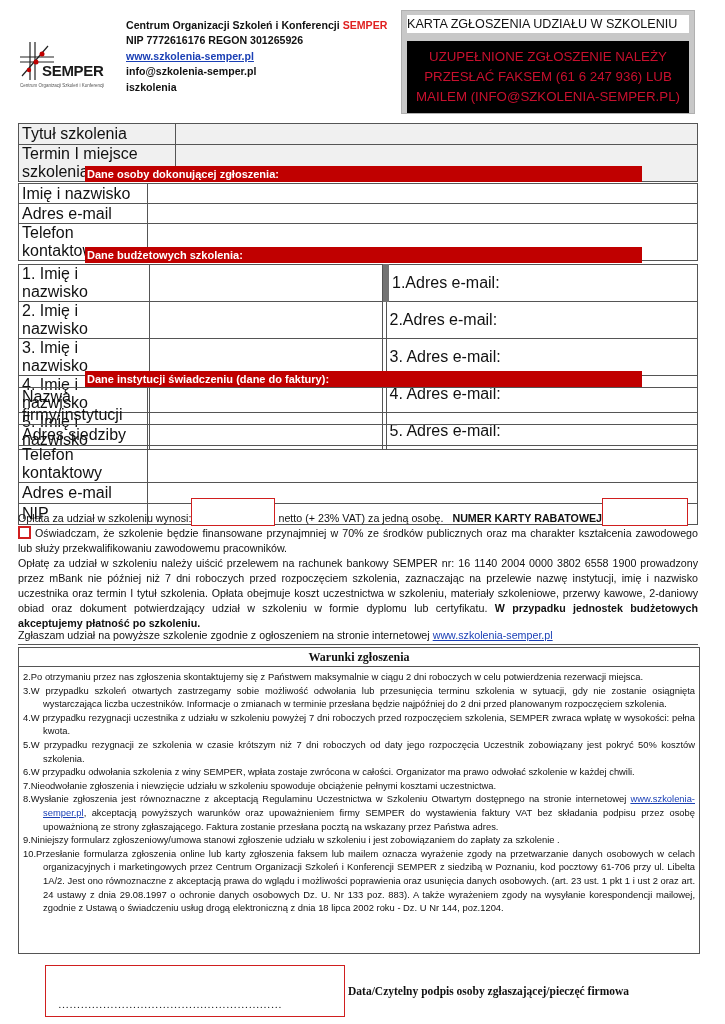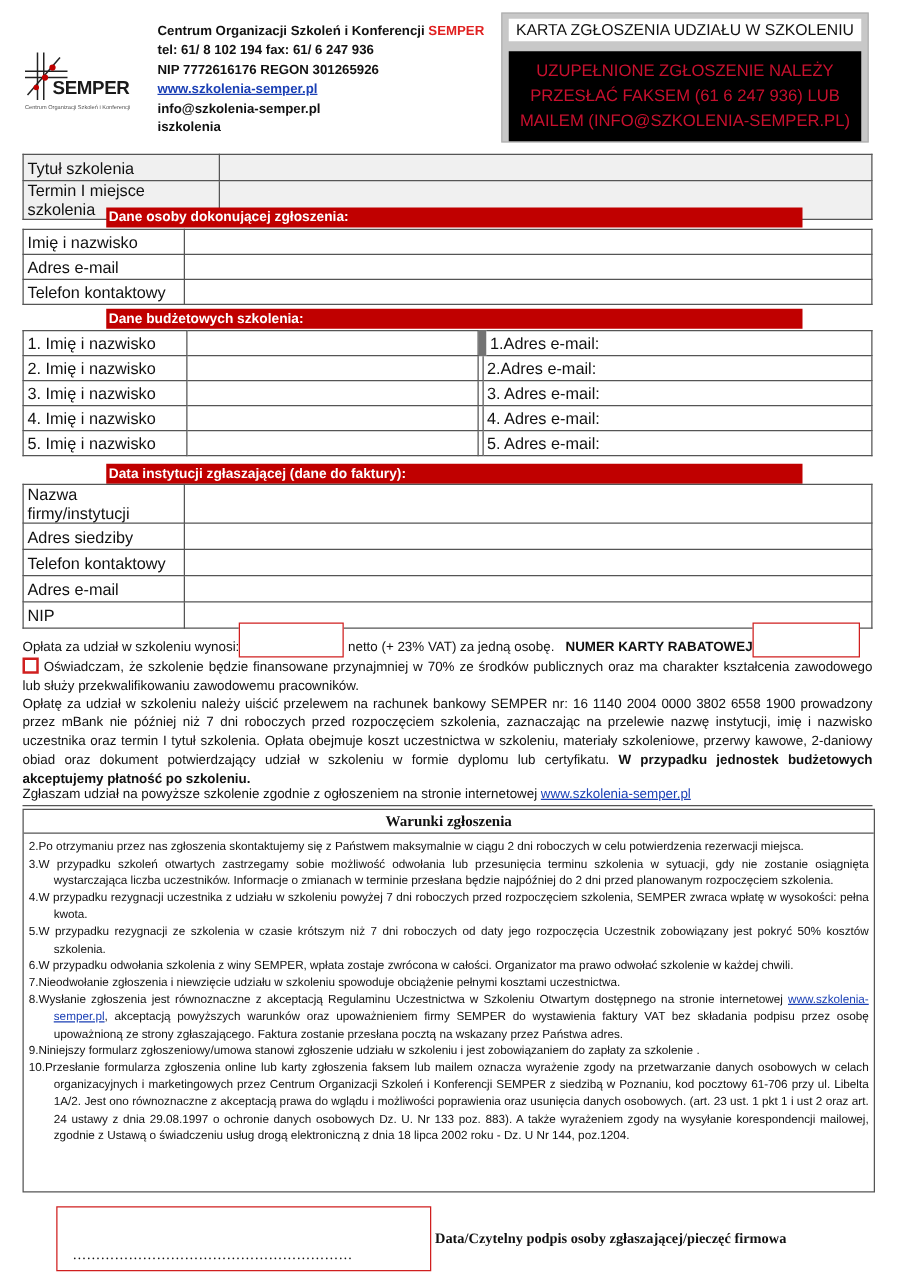--- a/index.html
+++ b/index.html
@@ -16,29 +16,29 @@
   #company { left: 126px; top: 18px; font-size: 10.6px; font-weight: bold; line-height: 15.4px; color: #111; }
   #company .red { color: #e02020; }
   #company a, .link { color: #1a3fb5; text-decoration: underline; }
 
   #title-box {
     left: 401px; top: 10px; width: 292px; height: 102px; background: #c8c8c8;
     border: 1px solid #b0b0b0;
   }
   #title-box .t1 {
     position: absolute; left: 5px; top: 4px; right: 5px; height: 18px; background: #fff;
-    text-align: center; font-size: 12.6px; line-height: 18px; color: #111;
+    text-align: left; font-size: 12.6px; line-height: 18px; color: #111;
   }
   #title-box .t2 {
     position: absolute; left: 5px; top: 30px; right: 5px; bottom: 0; background: #000000;
     text-align: center; font-size: 13.3px; line-height: 20px; color: #c8102e; padding-top: 6px;
   }
 
   
-  table.form { position: absolute; border-collapse: collapse; font-size: 13px; }
+  table.form { position: absolute; border-collapse: collapse; font-size: 16px; }
   table.form td { border: 1px solid #555; padding: 0 3px; height: 19px; vertical-align: middle; }
   #course-table { left: 18px; top: 123px; width: 680px; background: #f0f0f0; }
   #course-table td { height: 20px; }
   .section-bar {
     position: absolute; left: 85px; width: 555px; height: 16px; background: #c00000;
     color: #fff; font-weight: bold; font-size: 11px; line-height: 16px; padding-left: 2px;
   }
   #person-table { left: 18px; top: 183px; width: 680px; }
   #participants-table { left: 18px; top: 264px; width: 680px; }
   #institution-table { left: 18px; top: 387px; width: 680px; }
@@ -81,21 +81,20 @@
     <circle cx="18" cy="22" r="2.5" fill="#c00000"></circle>
     <circle cx="24" cy="14" r="2.5" fill="#c00000"></circle>
     <circle cx="11" cy="30" r="2.2" fill="#c00000"></circle>
   </svg>
   <span class="logo-word">SEMPER</span>
   <span class="logo-sub">Centrum Organizacji Szkoleń i Konferencji</span>
 </div>
 
 <div id="company" class="abs">
   <div><span>Centrum Organizacji Szkoleń i Konferencji </span><span class="red">SEMPER</span></div>
-  <div>tel: 61/ 8 102 194 fax: 61/ 6 247 936</div>
   <div>NIP 7772616176 REGON 301265926</div>
   <div><a>www.szkolenia-semper.pl</a></div>
   <div>info@szkolenia-semper.pl</div>
   <div>iszkolenia</div>
 </div>
 
 <div id="title-box" class="abs">
   <div class="t1">KARTA ZGŁOSZENIA UDZIAŁU W SZKOLENIU</div>
   <div class="t2">UZUPEŁNIONE ZGŁOSZENIE NALEŻY PRZESŁAĆ FAKSEM (61 6 247 936) LUB MAILEM (INFO@SZKOLENIA-SEMPER.PL)</div>
 </div>
@@ -160,21 +159,21 @@
   </tr>
   <tr>
     <td>5. Imię i nazwisko</td>
     <td></td>
     <td style="width:0;border-right:none;padding:0"></td>
     <td><span>5. Adres e-mail:</span> <span></span></td>
   </tr>
 </tbody>
   </table>
 
-<div class="section-bar" style="top:371px">Data instytucji zgłaszającej (dane do faktury):</div>
+<div class="section-bar" style="top:371px">Dane instytucji świadczeniu (dane do faktury):</div>
 <table id="institution-table" class="form">
   <tbody>
       <tr>
     <td style="width:122px">Nazwa firmy/instytucji</td>
     <td></td>
   </tr>
   <tr>
     <td>Adres siedziby</td>
     <td></td>
   </tr>

